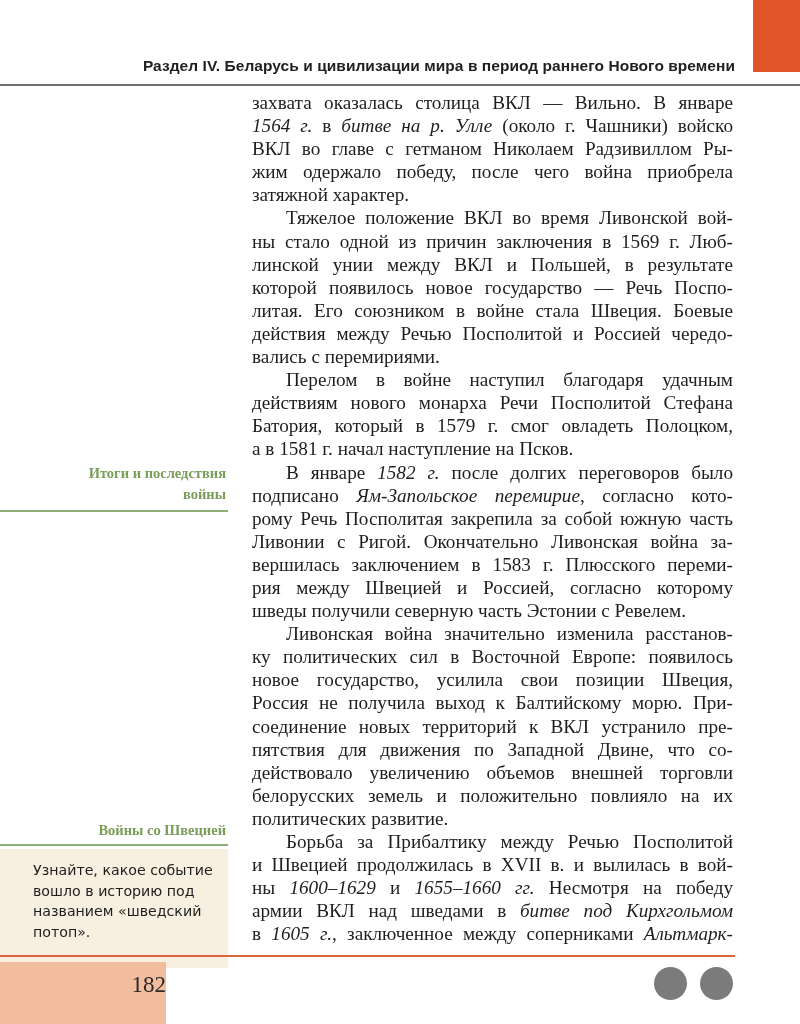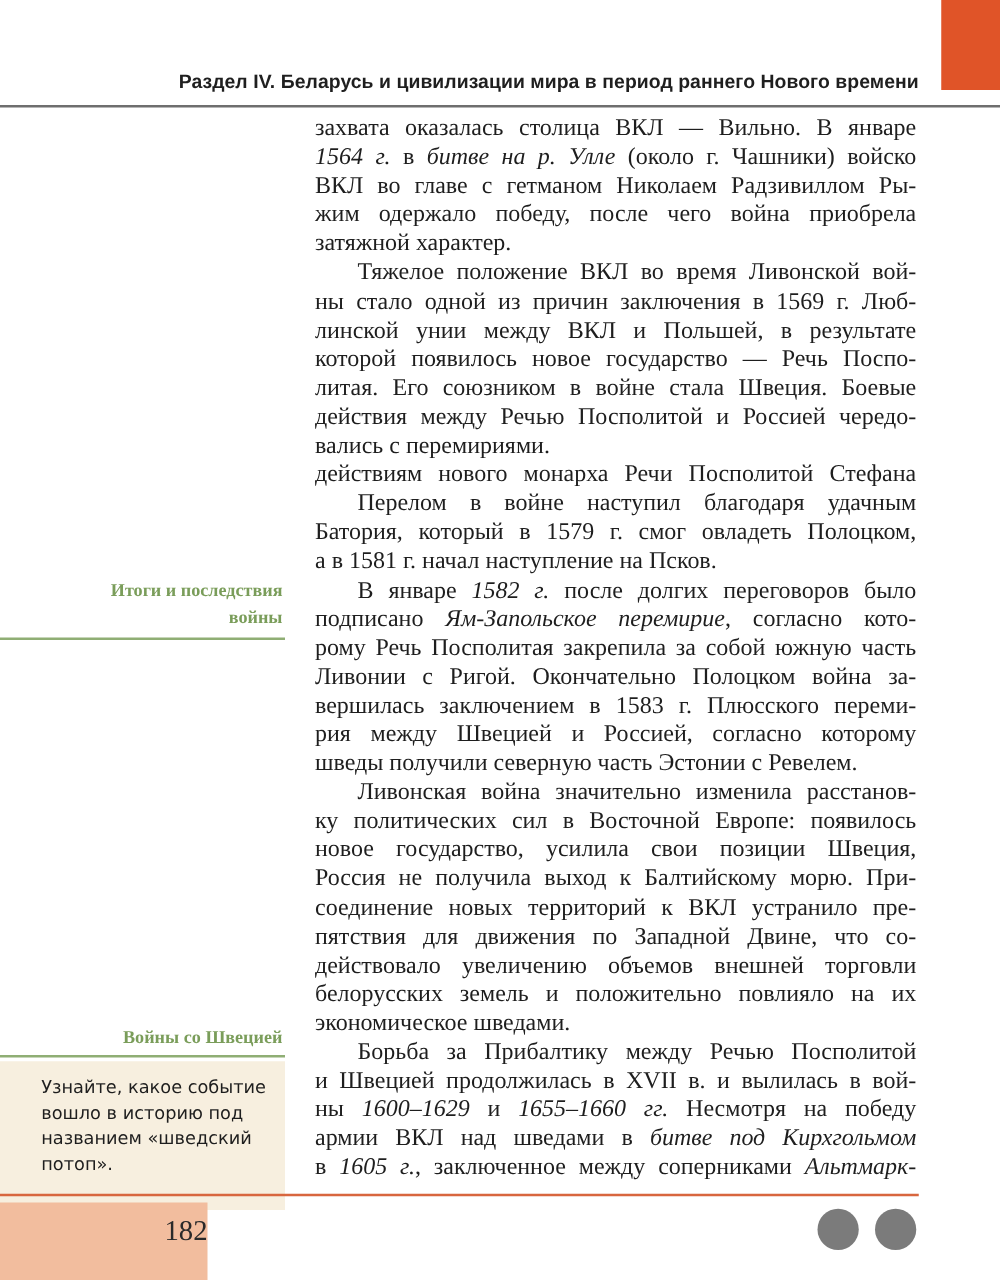--- a/index.html
+++ b/index.html
@@ -77,40 +77,40 @@
     <span class="line">ВКЛ во главе с гетманом Николаем Радзивиллом Ры-</span>
     <span class="line">жим одержало победу, после чего война приобрела</span>
     <span class="line end">затяжной характер.</span>
     <span class="line indent">Тяжелое положение ВКЛ во время Ливонской вой-</span>
     <span class="line">ны стало одной из причин заключения в 1569 г. Люб-</span>
     <span class="line">линской унии между ВКЛ и Польшей, в результате</span>
     <span class="line">которой появилось новое государство — Речь Поспо-</span>
     <span class="line">литая. Его союзником в войне стала Швеция. Боевые</span>
     <span class="line">действия между Речью Посполитой и Россией чередо-</span>
     <span class="line end">вались с перемириями.</span>
+    <span class="line indent">Перелом в войне наступил благодаря удачным</span>
     <span class="line">действиям нового монарха Речи Посполитой Стефана</span>
-    <span class="line indent">Перелом в войне наступил благодаря удачным</span>
     <span class="line">Батория, который в 1579 г. смог овладеть Полоцком,</span>
     <span class="line end">а в 1581 г. начал наступление на Псков.</span>
     <span class="line indent">В январе <i>1582 г.</i> после долгих переговоров было</span>
     <span class="line">подписано <i>Ям-Запольское перемирие</i>, согласно кото-</span>
     <span class="line">рому Речь Посполитая закрепила за собой южную часть</span>
-    <span class="line">Ливонии с Ригой. Окончательно Полоцком война за-</span>
+    <span class="line">Ливонии с Ригой. Окончательно Ливонская война за-</span>
     <span class="line">вершилась заключением в 1583 г. Плюсского переми-</span>
     <span class="line">рия между Швецией и Россией, согласно которому</span>
     <span class="line end">шведы получили северную часть Эстонии с Ревелем.</span>
     <span class="line indent">Ливонская война значительно изменила расстанов-</span>
     <span class="line">ку политических сил в Восточной Европе: появилось</span>
     <span class="line">новое государство, усилила свои позиции Швеция,</span>
     <span class="line">Россия не получила выход к Балтийскому морю. При-</span>
     <span class="line">соединение новых территорий к ВКЛ устранило пре-</span>
     <span class="line">пятствия для движения по Западной Двине, что со-</span>
     <span class="line">действовало увеличению объемов внешней торговли</span>
     <span class="line">белорусских земель и положительно повлияло на их</span>
-    <span class="line end">экономическое шведами.</span>
+    <span class="line end">политических развитие.</span>
     <span class="line indent">Борьба за Прибалтику между Речью Посполитой</span>
     <span class="line">и Швецией продолжилась в XVII в. и вылилась в вой-</span>
     <span class="line">ны <i>1600–1629</i> и <i>1655–1660 гг.</i> Несмотря на победу</span>
     <span class="line">армии ВКЛ над шведами в <i>битве под Кирхгольмом</i></span>
     <span class="line">в <i>1605 г.</i>, заключенное между соперниками <i>Альтмарк-</i></span>
   </div>
 
 <div class="side-heading" style="top:463px;">
   <div class="inner">Итоги и последствия</div>
   <div class="inner">войны</div>

